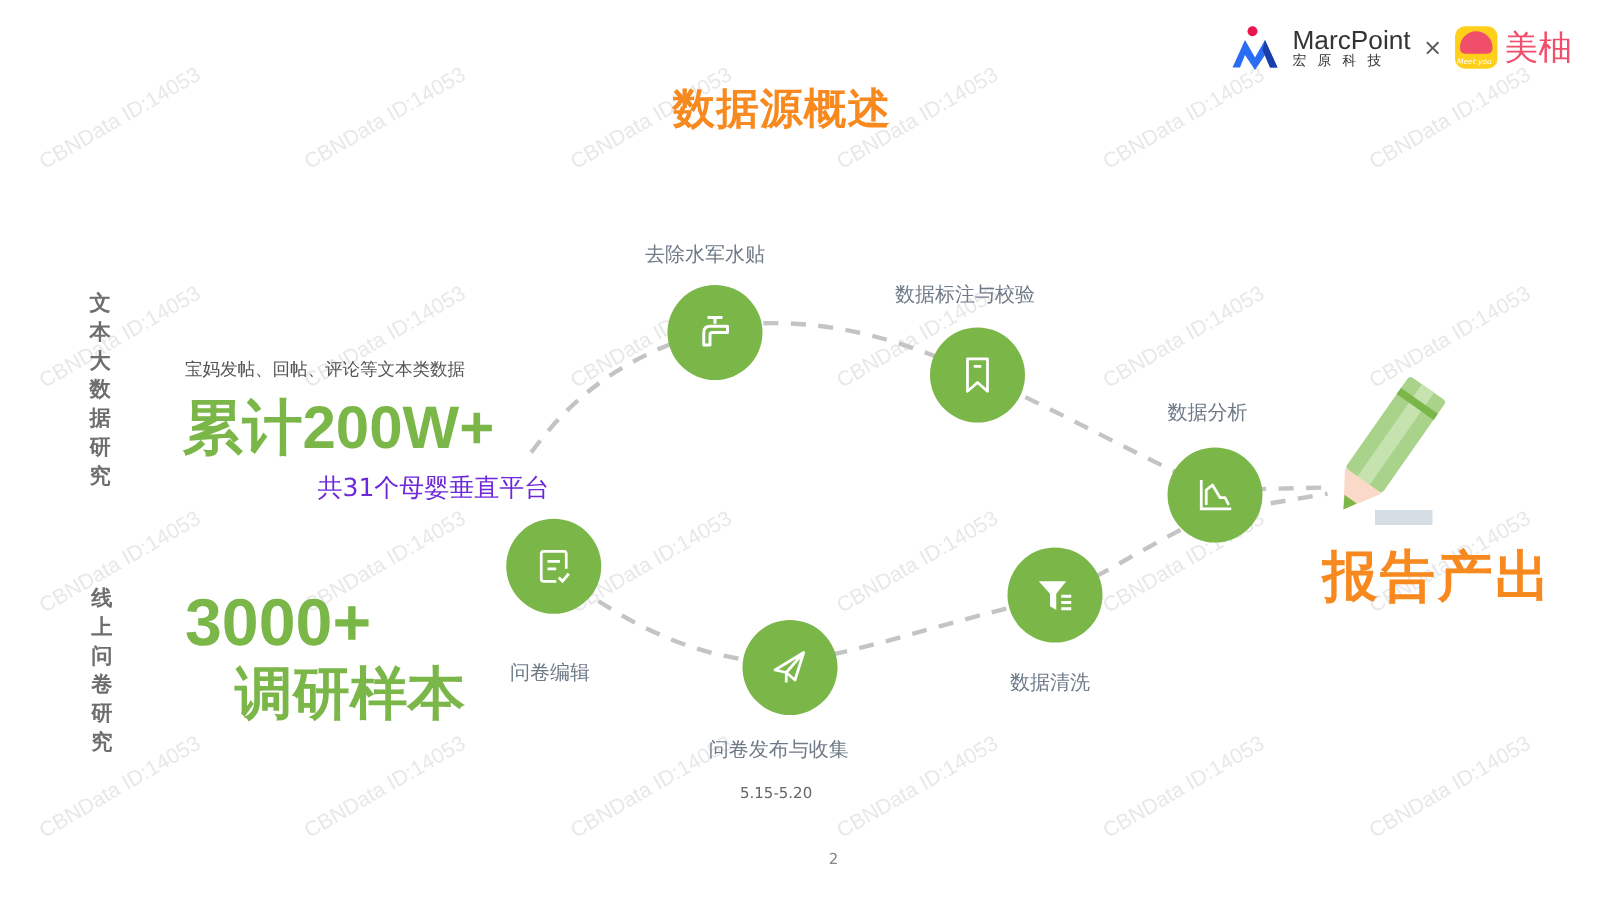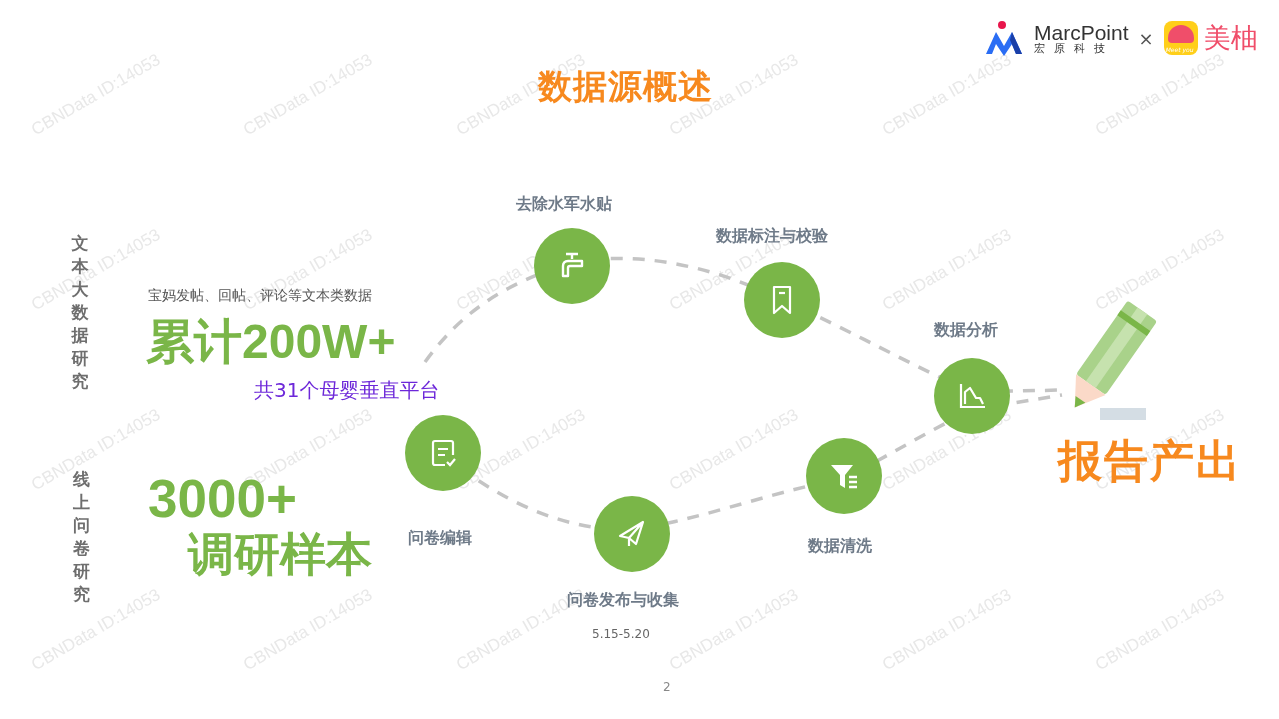--- a/index.html
+++ b/index.html
@@ -5,21 +5,21 @@
   html,body{margin:0;padding:0;}
   body{width:1279px;height:719px;background:#ffffff;position:relative;overflow:hidden;font-family:"DejaVu Sans","Liberation Sans",sans-serif;}
   .abs{position:absolute;}
   .wm{position:absolute;color:#e8e8e8;font-family:"Liberation Sans",sans-serif;font-size:17px;transform:rotate(-30deg);transform-origin:left bottom;white-space:nowrap;pointer-events:none;z-index:1;}
   .title{left:0;width:1251px;top:64px;text-align:center;font-size:34px;font-weight:bold;color:#f7891e;letter-spacing:1px;z-index:3;}
   .vlabel{font-size:17px;font-weight:bold;color:#6e6e6e;width:20px;line-height:23px;text-align:center;z-index:3;}
   .small-gray{font-size:14px;color:#555;z-index:3;}
   .big-green{font-family:"Liberation Sans","DejaVu Sans",sans-serif;font-weight:bold;color:#7ab648;z-index:3;}
   .node{position:absolute;width:76px;height:76px;border-radius:50%;background:#7ab648;display:flex;align-items:center;justify-content:center;z-index:3;}
   .node svg{width:40px;height:40px;}
-  .step-label{position:absolute;font-size:16px;font-weight:bold;color:#6e7a88;white-space:nowrap;z-index:3;}
+  .step-label{position:absolute;font-size:16px;font-weight:normal;color:#6e7a88;white-space:nowrap;z-index:3;}
   .date{position:absolute;font-size:12px;color:#666;z-index:3;}
   .report{font-size:44px;font-weight:bold;color:#f7891e;z-index:3;letter-spacing:2px;}
   .logo-mp{font-family:"Liberation Sans",sans-serif;font-size:21px;color:#333;}
   .logo-mp-sub{font-size:11px;color:#333;letter-spacing:9px;}
   .meiyou{font-size:27px;color:#f04e6a;}
   .pageno{font-size:12px;color:#888;}
 </style>
 </head>
 <body>
 

